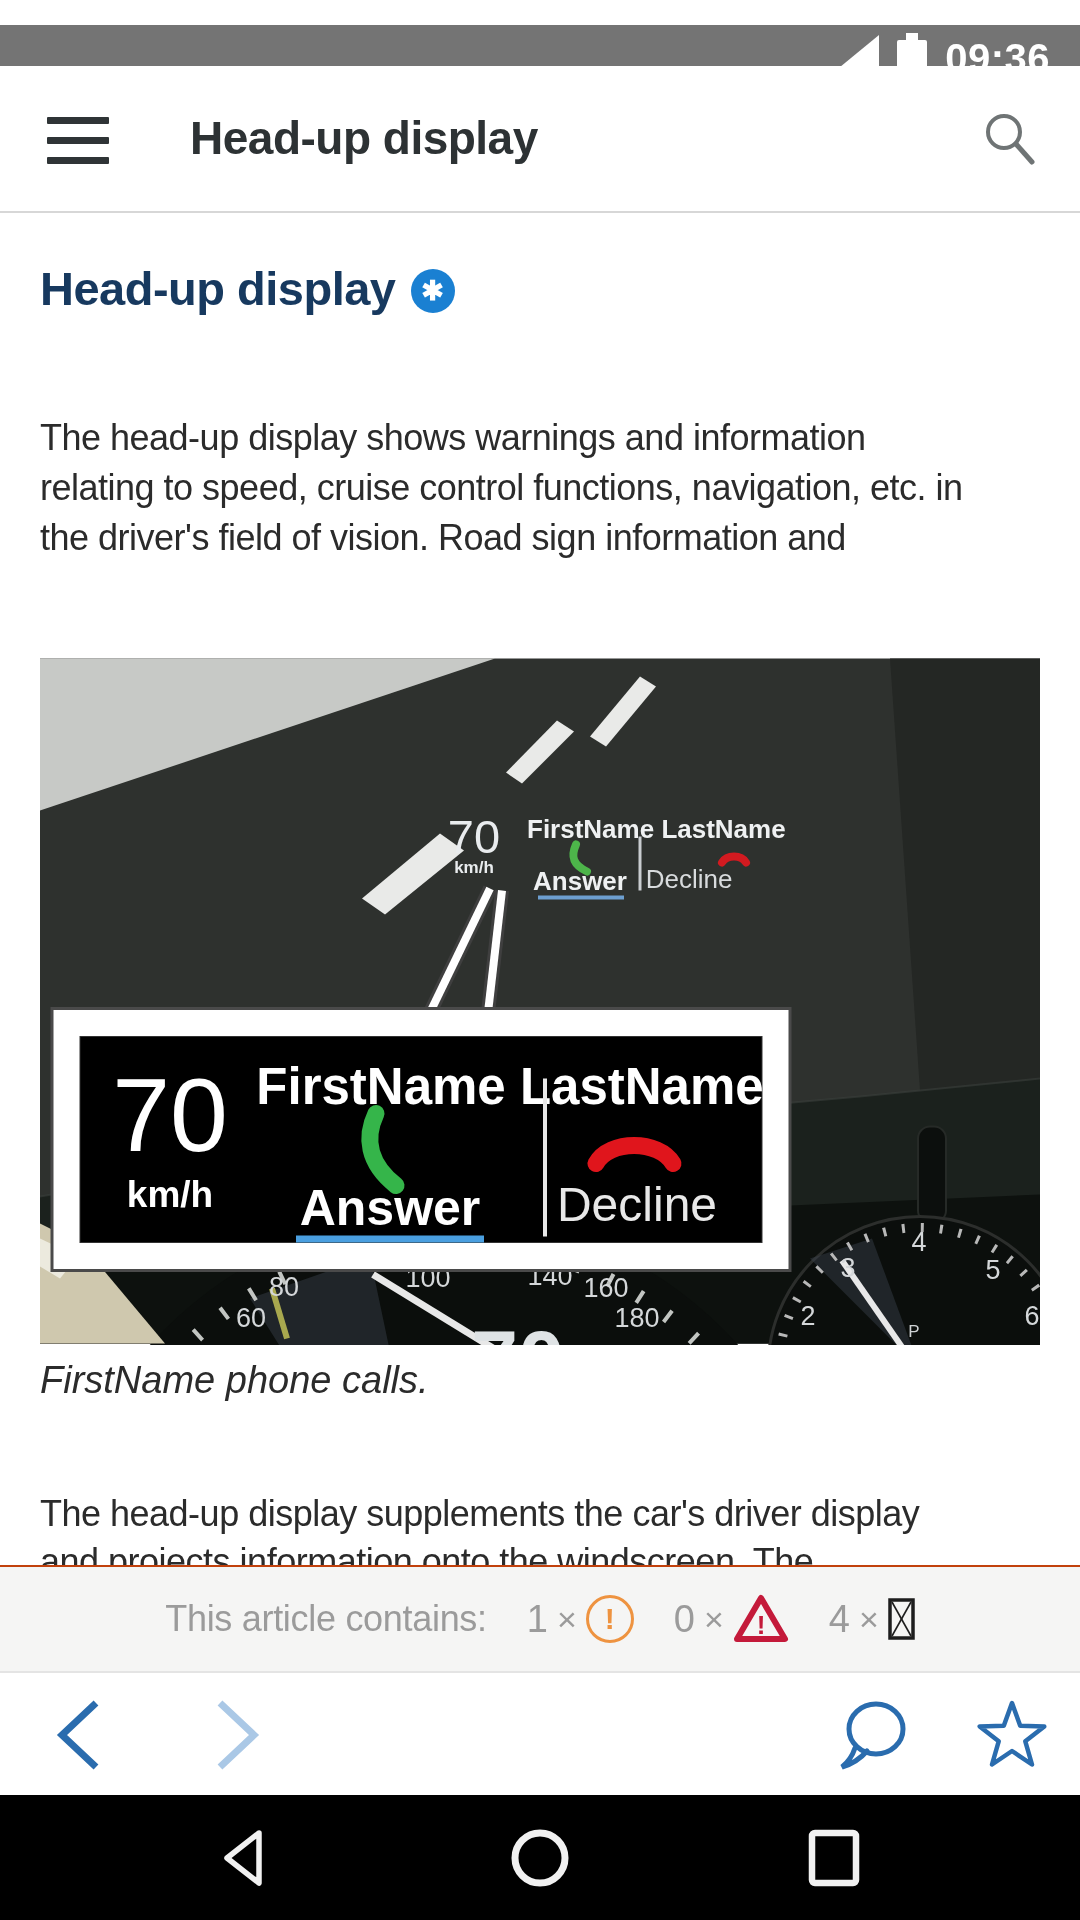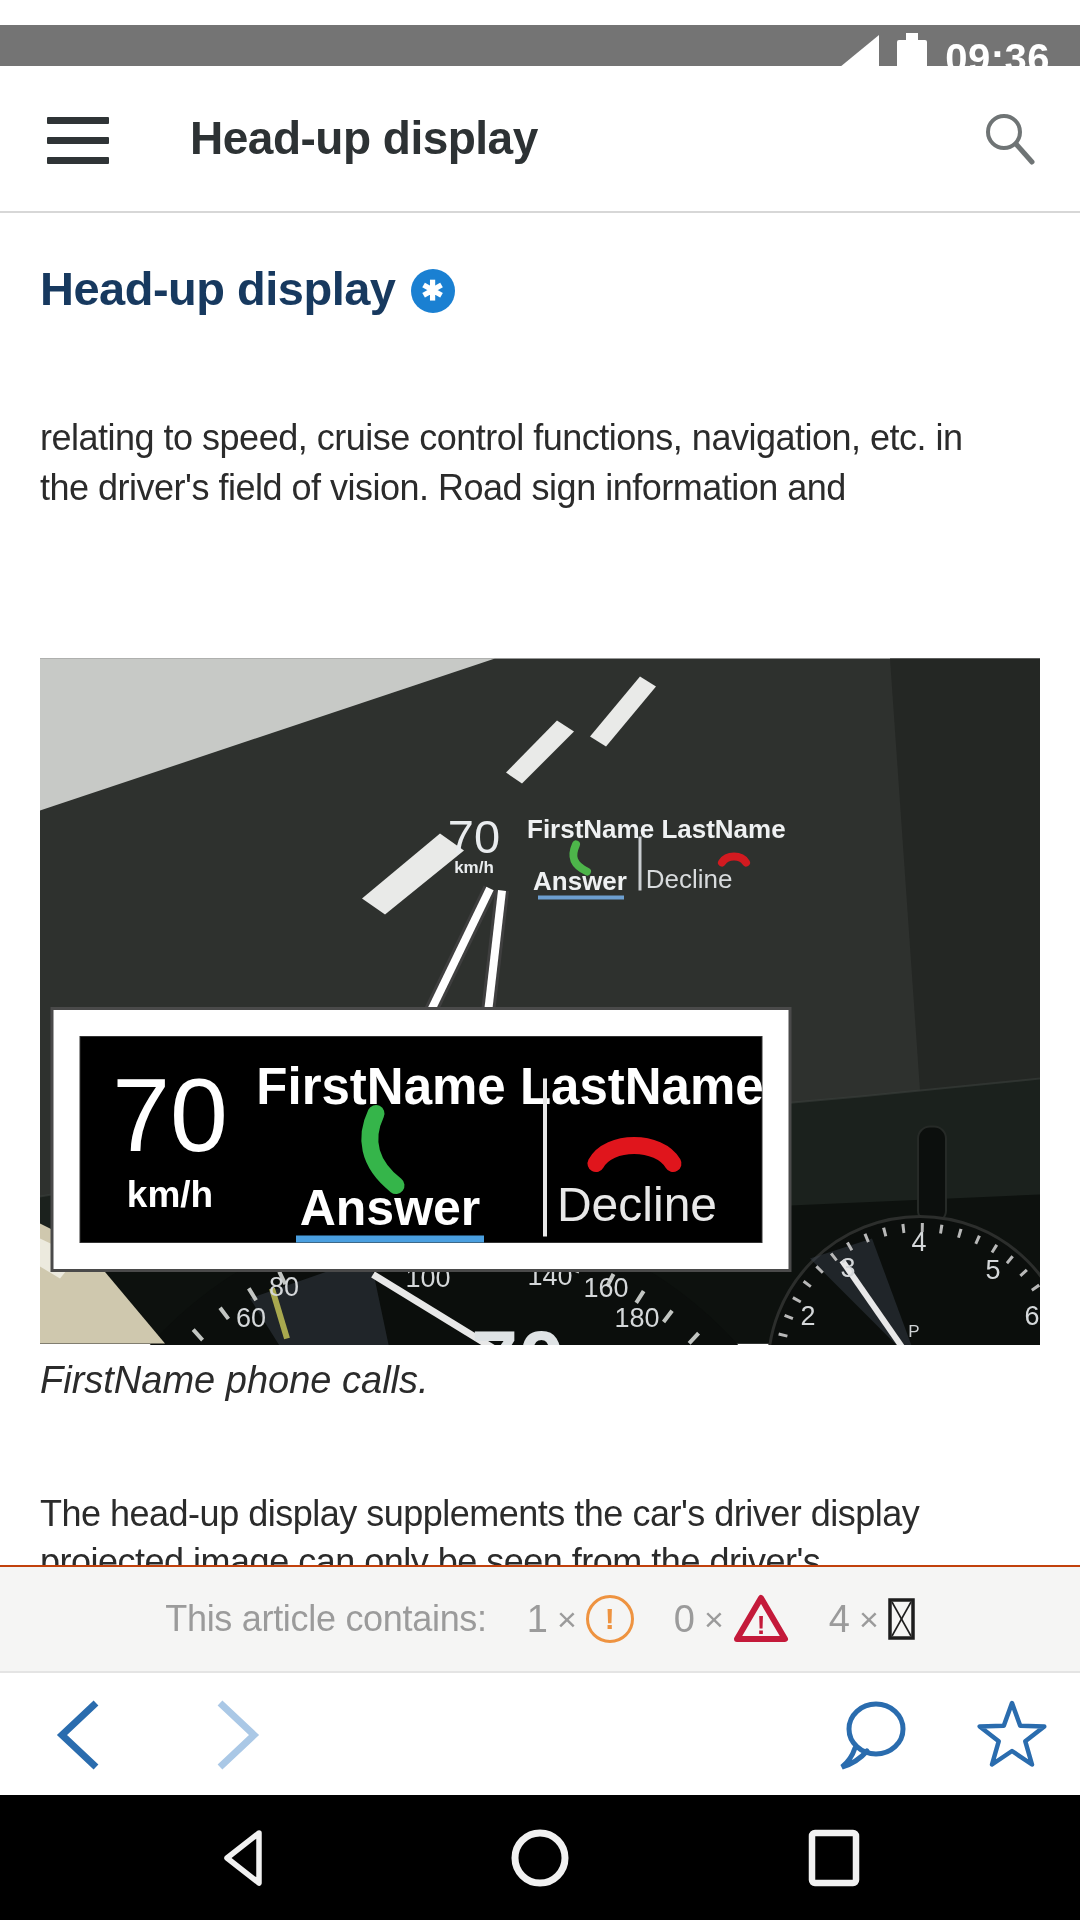--- a/index.html
+++ b/index.html
@@ -85,20 +85,21 @@
   </div>
 
   <div class="content">
 
     <div class="article-heading">
       <h1>Head-up display</h1>
       <span class="option-badge">✱</span>
     </div>
 
     <div class="para para-1">
+      <div class="line">The head-up display shows warnings and information</div>
       <div class="line">relating to speed, cruise control functions, navigation, etc. in</div>
       <div class="line">the driver's field of vision. Road sign information and</div>
     </div>
 
     <svg class="figure" viewBox="0 0 1000 685">
 
       <rect x="0" y="0" width="1000" height="685" fill="#2e312e"></rect>
       <polygon points="0,0 455,0 0,152" fill="#c7c9c6"></polygon>
       <polygon points="850,0 1000,0 1000,420 880,432" fill="#242724"></polygon>
 
@@ -178,20 +179,21 @@
         <text x="350" y="566" fill="#ffffff" font-size="50" font-weight="bold" text-anchor="middle">Answer</text>
         <rect x="256" y="577" width="188" height="7" fill="#4a9fe0"></rect>
         <text x="597" y="562" fill="#e8e8e8" font-size="48" text-anchor="middle">Decline</text>
       </g>
     </svg>
 
     <div class="img-caption">FirstName phone calls.</div>
 
     <div class="para para-2">
       <div class="line">The head-up display supplements the car's driver display</div>
+      <div class="line">and projects information onto the windscreen. The</div>
       <div class="line">projected image can only be seen from the driver's</div>
     </div>
   </div>
 
   <div class="contains-bar">
     <span class="contains-label">This article contains:</span>
     <span class="contains-item">
       <span class="contains-count">1</span>
       <span class="contains-x">×</span>
       <span class="icon-alert-circle">!</span>

